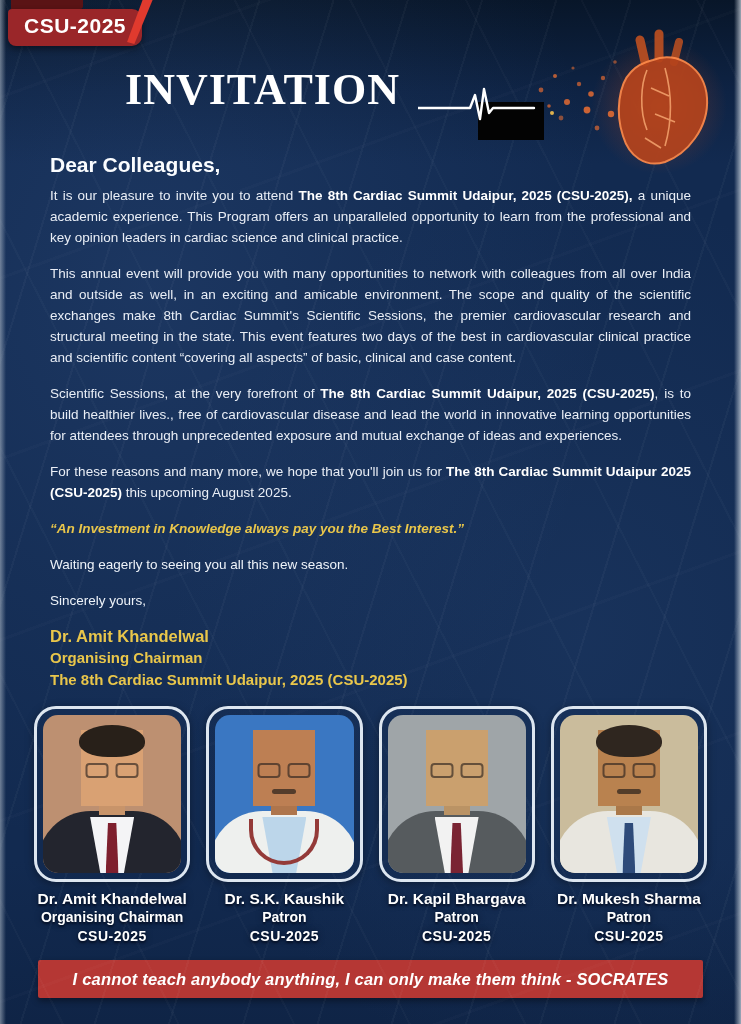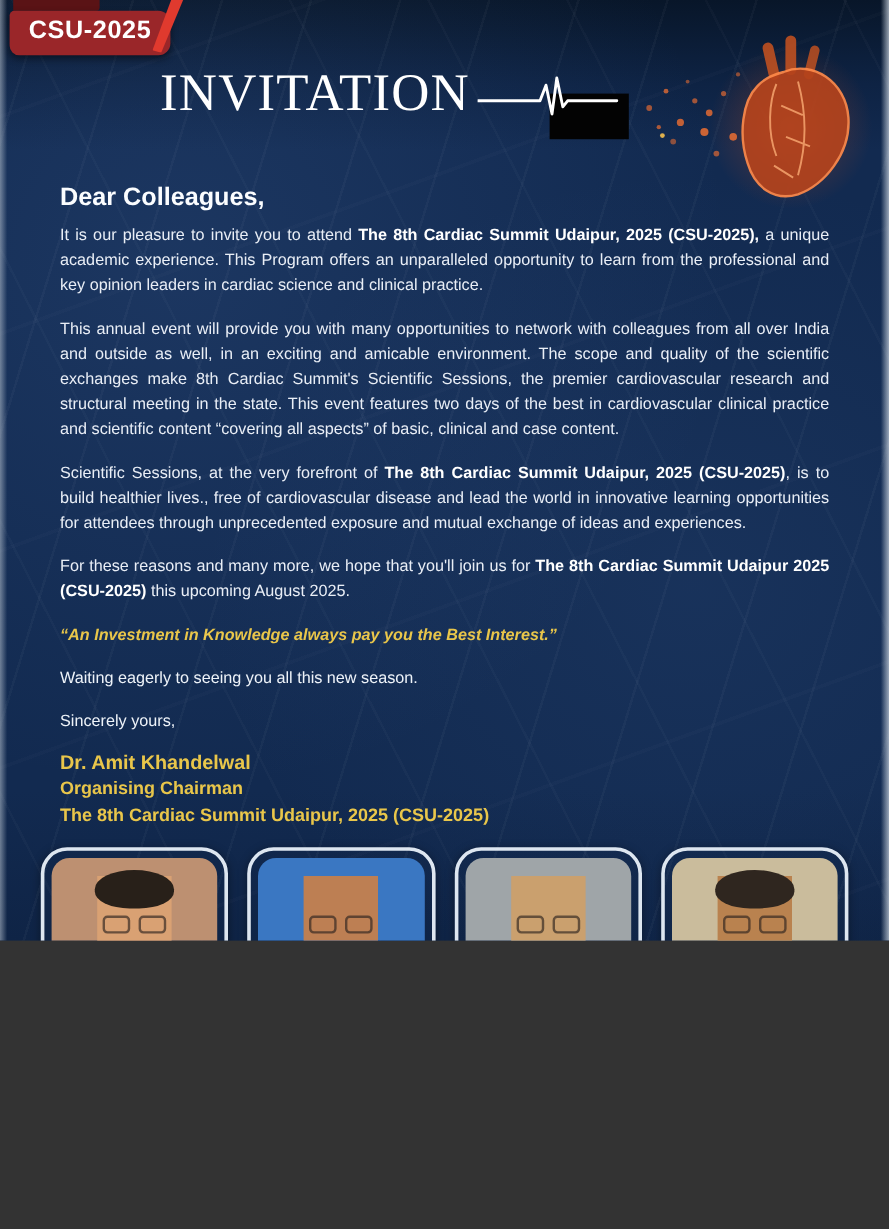--- a/index.html
+++ b/index.html
@@ -1,17 +1,17 @@
 <!DOCTYPE html>
 <html><head>
 <meta charset="utf-8">
 <style>
   html,body{margin:0;padding:0;background:#333;}
   .page{
-    position:relative; width:741px; height:784px; margin:0 auto; overflow:hidden;
+    position:relative; width:741px; height:1024px; margin:0 auto; overflow:hidden;
     font-family:"Liberation Sans", sans-serif; color:#eef3f9;
     background:
       radial-gradient(ellipse at 20% 28%, rgba(80,120,185,.16), transparent 55%),
       radial-gradient(ellipse at 78% 62%, rgba(70,110,170,.12), transparent 50%),
       linear-gradient(180deg,#081629 0%,#0e2344 9%,#122a50 16%,#122a50 84%,#0f2446 100%);
   }
   .page::before{ 
     content:""; position:absolute; inset:0; pointer-events:none;
     background:
       repeating-linear-gradient(107deg, transparent 0 34px, rgba(255,255,255,.030) 34px 36px, transparent 36px 71px),
@@ -29,21 +29,21 @@
   .badge-top{height:9px;width:72px;margin-left:3px;background:#5a1315;border-radius:0 0 3px 0;}
   .badge{position:relative;background:#9a2629;color:#fff;font-weight:700;font-size:21px;
     letter-spacing:.5px;padding:5px 16px 8px;border-radius:4px 10px 10px 8px;
     box-shadow:0 3px 6px rgba(0,0,0,.45);}
   .badge-fold{position:absolute;right:-13px;top:-8px;width:28px;height:52px;background:#e03a2e;
     clip-path:polygon(0 96%, 66% 0, 100% 4%, 26% 100%);}
   .title-row{position:absolute;top:52px;left:0;width:100%;display:flex;justify-content:center;
     transform:translateX(-48px);align-items:flex-end;}
   .title-wrap{position:relative;display:flex;align-items:flex-end;}
   .title-blackbox{position:absolute;right:-8px;bottom:-12px;width:66px;height:38px;background:#030303;}
-  .title{position:relative;z-index:1;margin:4px;font-family:"Liberation Serif", serif;font-weight:400;
+  .title{position:relative;z-index:1;margin:16px;font-family:"Liberation Serif", serif;font-weight:700;
     font-size:44px;letter-spacing:1px;color:#fff;line-height:1;}
   .ecg{position:relative;z-index:1;margin-left:2px;margin-bottom:2px;}
   .heart-art{position:absolute;right:0;top:18px;z-index:2;}
 
   
   .letter{padding:0 50px;font-size:13.5px;line-height:21px;text-align:justify;}
   .salutation{font-size:21px;font-weight:700;text-align:left;margin:4px 0 10px;color:#fbfdff;}
   .para{margin:0 0 15px;color:#e9eef6;}
   .para b{color:#ffffff;}
   .quote-line{margin:1px 0 15px;font-weight:700;font-style:italic;color:#e9c64a;text-align:left;}

